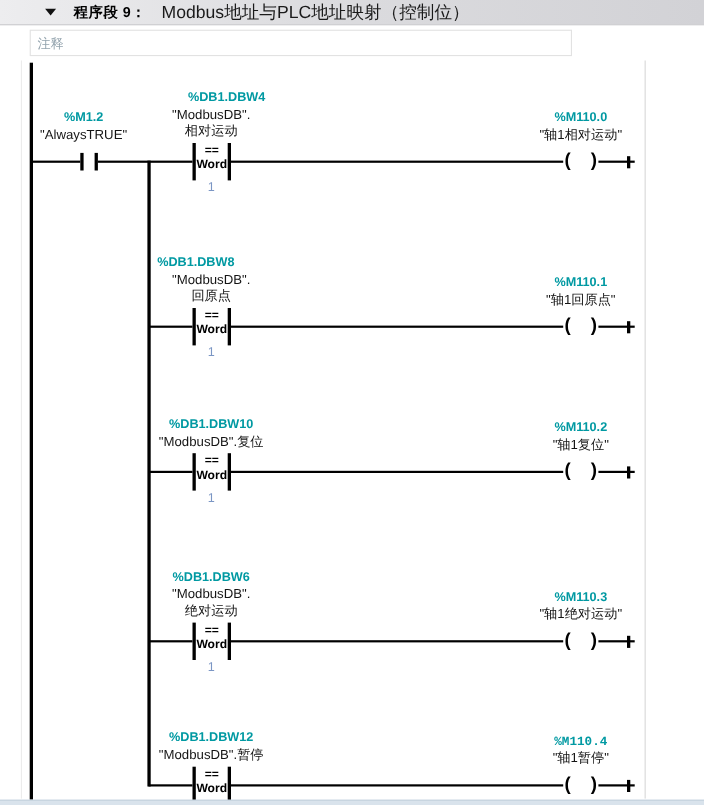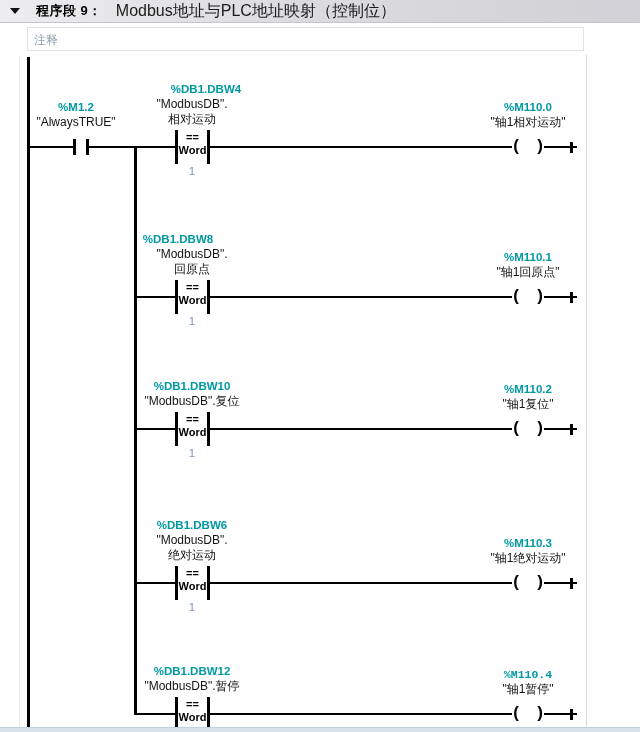--- a/index.html
+++ b/index.html
@@ -6,31 +6,31 @@
   * { box-sizing:border-box; }
   .frame {
     position:relative; width:640px; height:732px; background:#ffffff;
     font-family:"Liberation Sans","DejaVu Sans",sans-serif; overflow:hidden;
     -webkit-font-smoothing:antialiased;
   }
   .titlebar {
     position:absolute; left:0; top:0; width:640px; height:23px;
     background:linear-gradient(to right,#ededef 0%,#dcdcdf 45%,#d2d2d6 100%);
     border-bottom:1px solid #c6c6ca;
-    display:flex; align-items:center;
+    display:flex; align-items:center;padding-left:31px;
   }
   .tri {
     width:0; height:0; margin-left:10px;
     border-left:5px solid transparent; border-right:5px solid transparent;
     border-top:6px solid #111; cursor:pointer;
   }
   .title-label { font-size:13px; font-weight:bold; color:#000; margin-left:16px; letter-spacing:0.5px; }
   .title-desc  { font-size:16px; color:#1a1a1a; margin-left:14px; }
   .comment-box {
-    position:absolute; left:27px; top:27px; width:557px; height:24px;
+    position:absolute; left:27px; top:27px; width:493px; height:24px;
     border:1px solid #e2e2e2; background:#fff;
     font-size:12px; color:var(--comment-gray); padding:4px 0 0 6px;
   }
   .canvas-right-border { position:absolute; left:586px; top:55px; width:1px; height:671px; background:#d8d8d8; }
   .canvas-left-guide   { position:absolute; left:19px;  top:55px; width:1px; height:671px; background:#ececec; }
   .bottom-strip { position:absolute; left:0; top:727px; width:640px; height:5px; background:#d9e3ec; border-top:1px solid #c4d2dd; }
   #ladder { position:absolute; left:0; top:0; width:640px; height:732px; }
   .wire  { position:absolute; height:2px; background:var(--wire); }
   .vline { position:absolute; width:3px; background:var(--wire); }
   .leg   { position:absolute; width:3px; height:16px; background:var(--wire); }

